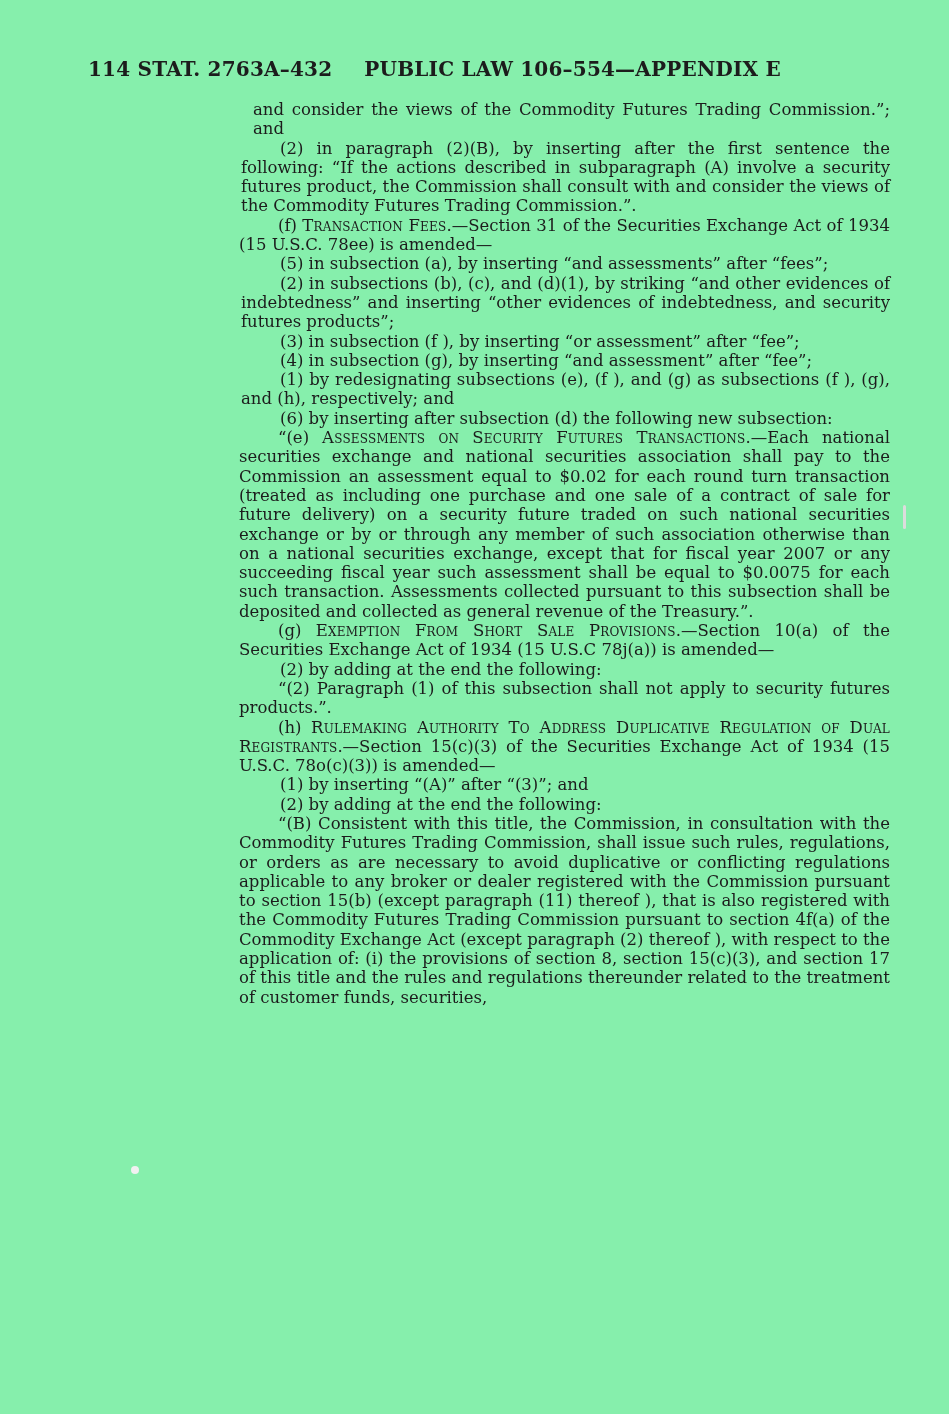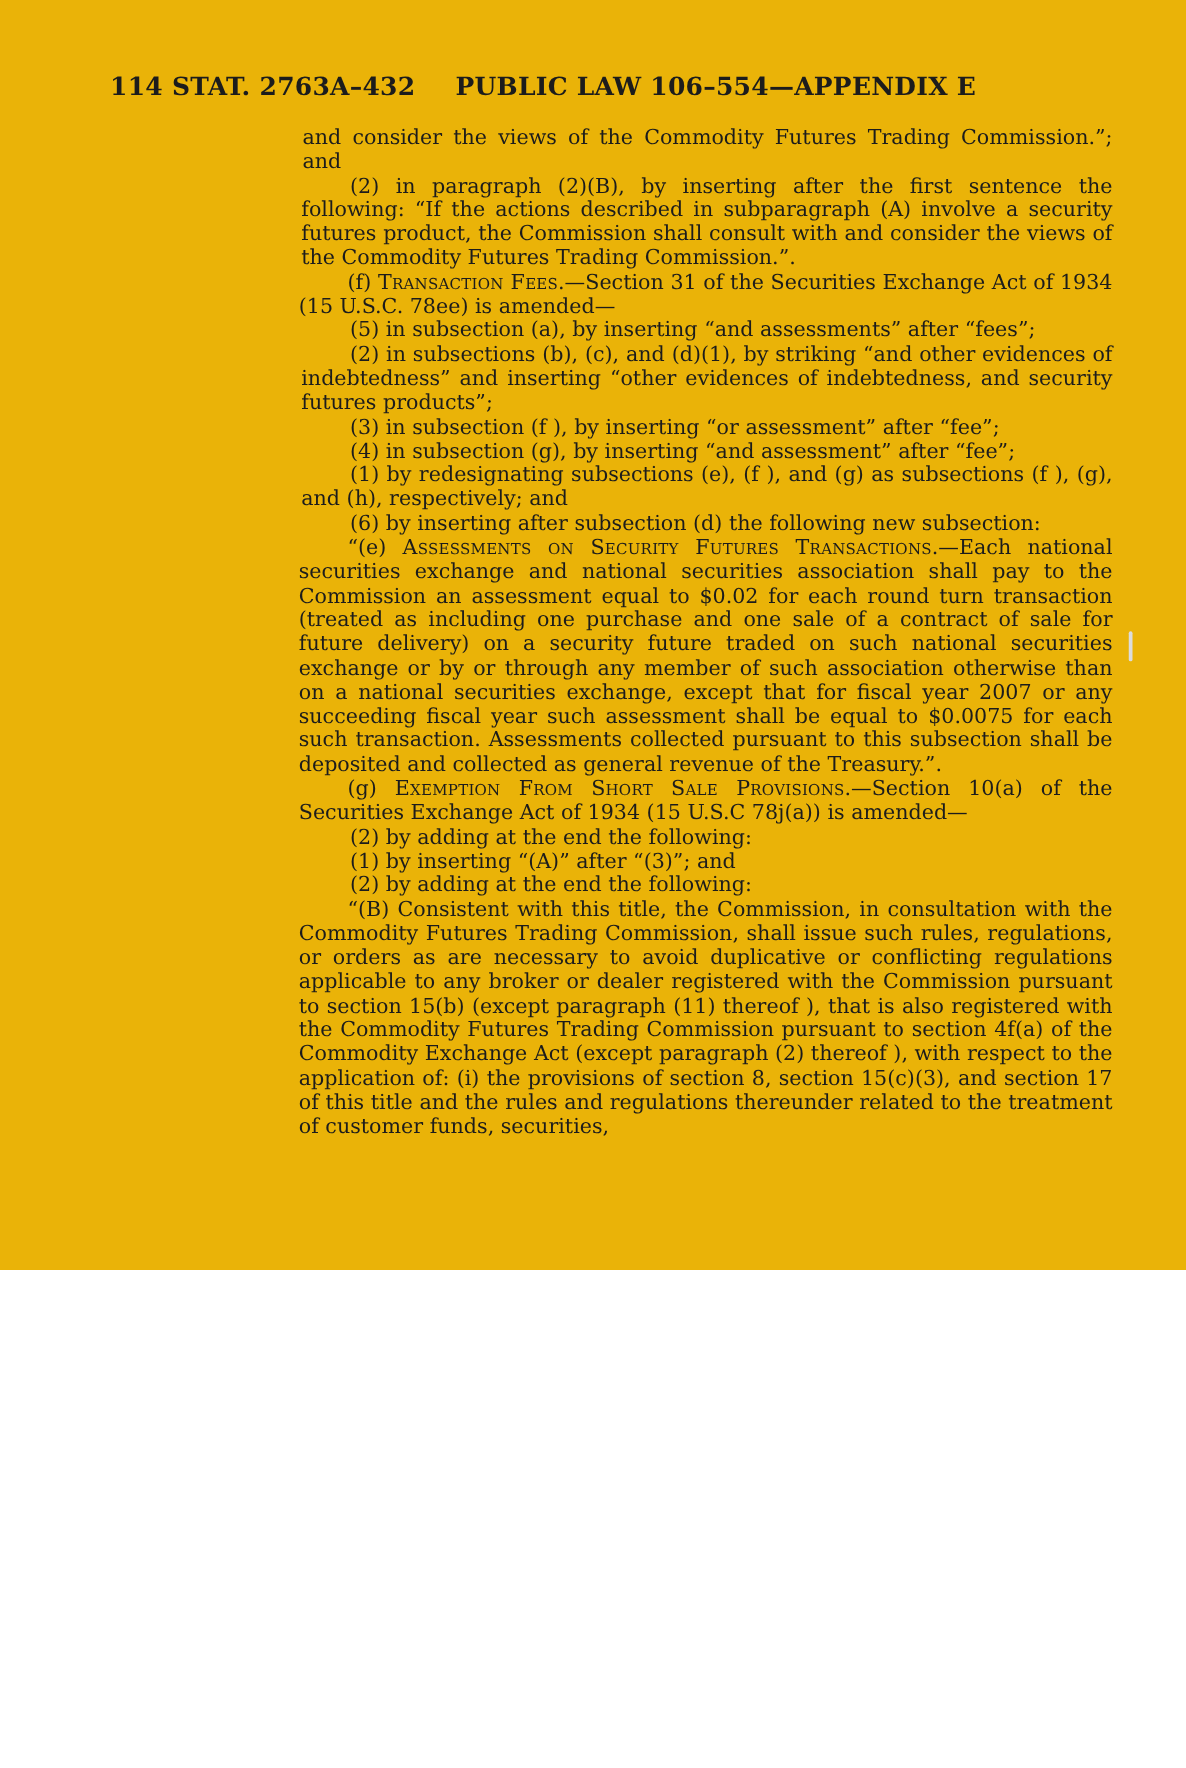--- a/index.html
+++ b/index.html
@@ -3,22 +3,22 @@
 <meta charset="utf-8">
 <style>
   html, body {
     margin: 0;
     padding: 0;
     background: #ffffff;
   }
   .page {
     position: relative;
     width: 949px;
-    height: 1016px;
-    background: #eab308;
+    height: 1414px;
+    background: #86efac;
     overflow: hidden;
     font-family: "DejaVu Serif", "Liberation Serif", serif;
     color: #1c1c1c;
   }
   .running-head {
     position: absolute;
     top: 57px;
     left: 88px;
     width: 800px;
     display: flex;
@@ -36,21 +36,21 @@
     font-size: 16.5px;
     line-height: 19.3px;
   }
   .para {
     margin: 0;
     text-align: justify;
   }
   
   .p-base { margin-left: 15px; text-indent: 39px; }
   
-  .p-cont1 { margin-left: 18px; text-indent: 0; }
+  .p-cont1 { margin-left: 29px; text-indent: 0; }
   
   .p-item { margin-left: 17px; text-indent: 39px; }
   .sc { font-variant: small-caps; letter-spacing: 0.2px; }
   .artifact {
     position: absolute;
     pointer-events: none;
   }
   .artifact-edge {
     left: 903px;
     top: 505px;
@@ -84,20 +84,22 @@
       <p class="para p-base"><span>(f) </span><span class="sc">Transaction Fees</span><span>.—Section 31 of the Securities Exchange Act of 1934 (15 U.S.C. 78ee) is amended—</span></p>
       <p class="para p-item"><span>(5) in subsection (a), by inserting “and assessments” after “fees”;</span></p>
       <p class="para p-item"><span>(2) in subsections (b), (c), and (d)(1), by striking “and other evidences of indebtedness” and inserting “other evidences of indebtedness, and security futures products”;</span></p>
       <p class="para p-item"><span>(3) in subsection (f ), by inserting “or assessment” after “fee”;</span></p>
       <p class="para p-item"><span>(4) in subsection (g), by inserting “and assessment” after “fee”;</span></p>
       <p class="para p-item"><span>(1) by redesignating subsections (e), (f ), and (g) as subsections (f ), (g), and (h), respectively; and</span></p>
       <p class="para p-item"><span>(6) by inserting after subsection (d) the following new subsection:</span></p>
       <p class="para p-base"><span>“(e) </span><span class="sc">Assessments on Security Futures Transactions</span><span>.—Each national securities exchange and national securities association shall pay to the Commission an assessment equal to $0.02 for each round turn transaction (treated as including one purchase and one sale of a contract of sale for future delivery) on a security future traded on such national securities exchange or by or through any member of such association otherwise than on a national securities exchange, except that for fiscal year 2007 or any succeeding fiscal year such assessment shall be equal to $0.0075 for each such transaction. Assessments collected pursuant to this subsection shall be deposited and collected as general revenue of the Treasury.”.</span></p>
       <p class="para p-base"><span>(g) </span><span class="sc">Exemption From Short Sale Provisions</span><span>.—Section 10(a) of the Securities Exchange Act of 1934 (15 U.S.C 78j(a)) is amended—</span></p>
       <p class="para p-item"><span>(2) by adding at the end the following:</span></p>
+      <p class="para p-base"><span>“(2) Paragraph (1) of this subsection shall not apply to security futures products.”.</span></p>
+      <p class="para p-base"><span>(h) </span><span class="sc">Rulemaking Authority To Address Duplicative Regulation of Dual Registrants</span><span>.—Section 15(c)(3) of the Securities Exchange Act of 1934 (15 U.S.C. 78o(c)(3)) is amended—</span></p>
       <p class="para p-item"><span>(1) by inserting “(A)” after “(3)”; and</span></p>
       <p class="para p-item"><span>(2) by adding at the end the following:</span></p>
       <p class="para p-base"><span>“(B) Consistent with this title, the Commission, in consultation with the Commodity Futures Trading Commission, shall issue such rules, regulations, or orders as are necessary to avoid duplicative or conflicting regulations applicable to any broker or dealer registered with the Commission pursuant to section 15(b) (except paragraph (11) thereof ), that is also registered with the Commodity Futures Trading Commission pursuant to section 4f(a) of the Commodity Exchange Act (except paragraph (2) thereof ), with respect to the application of: (i) the provisions of section 8, section 15(c)(3), and section 17 of this title and the rules and regulations thereunder related to the treatment of customer funds, securities,</span></p>
     </div>
 
   <div class="artifact artifact-edge"></div>
   <div class="artifact artifact-smudge"></div>
 
 </div>
 

